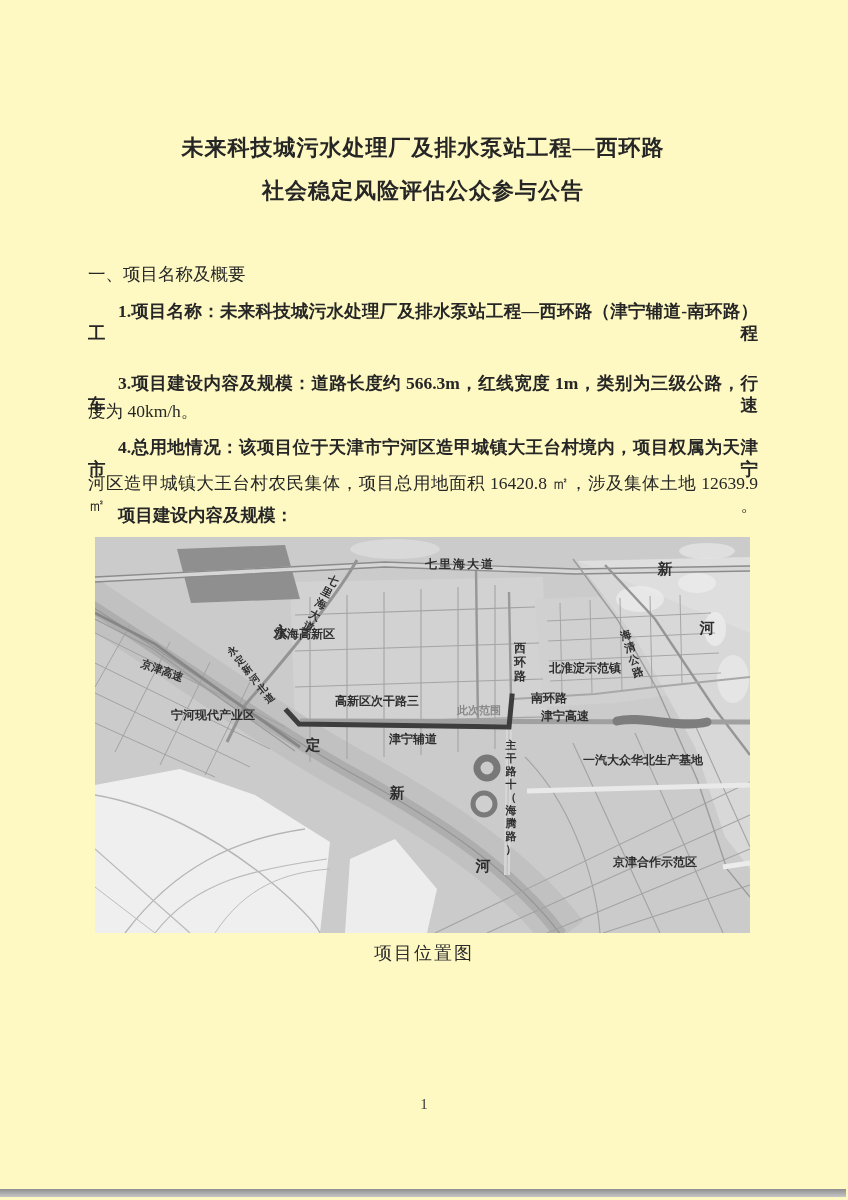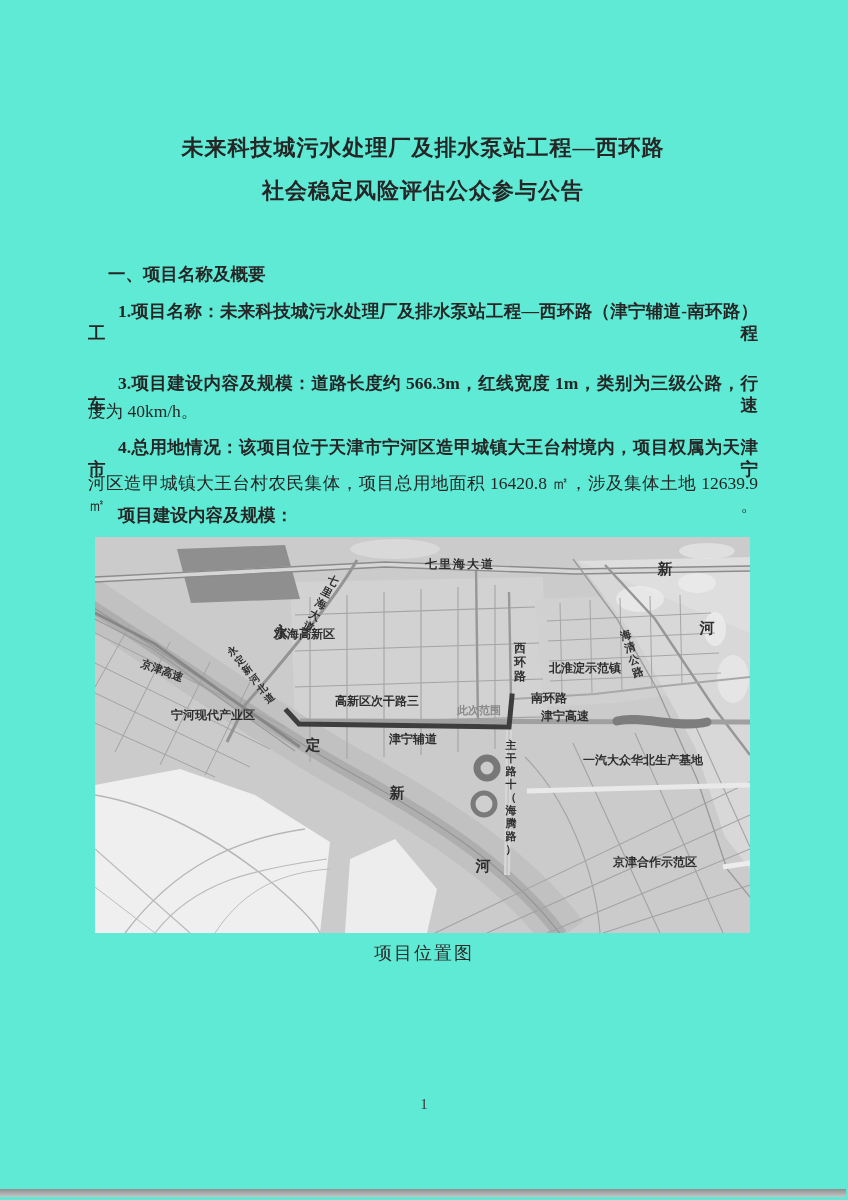--- a/index.html
+++ b/index.html
@@ -1,27 +1,27 @@
 <!DOCTYPE html>
 <html><head>
 <meta charset="utf-8">
 <style>
   html,body{margin:0;padding:0;background:#ffffff;}
   #page{
-    position:relative;width:848px;height:1200px;background:#5eead4;overflow:hidden;
+    position:relative;width:848px;height:1200px;background:#fef9c3;overflow:hidden;
     font-family:"Liberation Serif","DejaVu Serif",serif;color:#1f1f1f;
   }
   .title-block{position:absolute;left:88px;right:90px;top:126px;text-align:center;}
   .title-line{font-size:22px;font-weight:bold;letter-spacing:1px;line-height:43px;color:#262626;}
   .body-line{
     position:absolute;left:88px;right:90px;font-size:17.5px;line-height:22px;
     white-space:nowrap;color:#262626;
   }
   .line--indent{text-indent:30px;font-weight:bold;}
-  .line--bold{font-weight:bold;margin-left:20px;}
+  .line--bold{font-weight:normal;}
   .line--justify{text-align:justify;text-align-last:justify;white-space:normal;}
   #map-wrap{position:absolute;left:95px;top:537px;width:655px;height:416px;}
   #map-svg{display:block;}
   #map-svg text{font-family:"Liberation Serif","DejaVu Serif",serif;}
   .map-caption{
     position:absolute;left:0;right:0;top:941px;text-align:center;
     font-size:18px;letter-spacing:2px;color:#2b2b2b;
   }
   .page-number{
     position:absolute;left:0;right:0;top:1096px;text-align:center;

